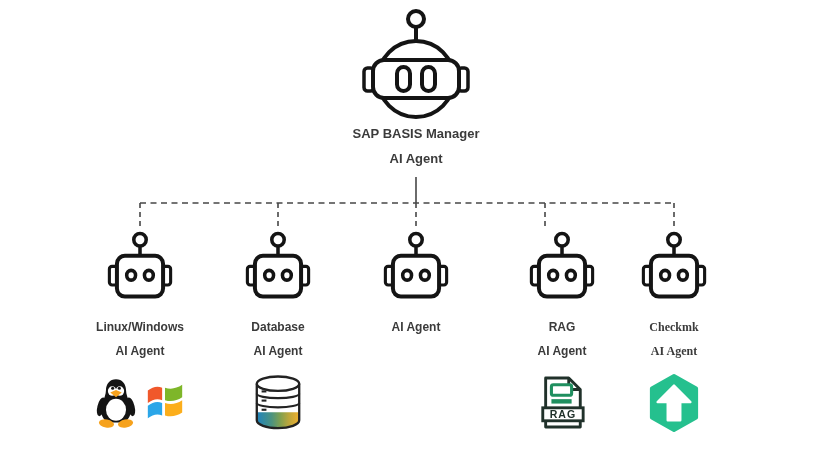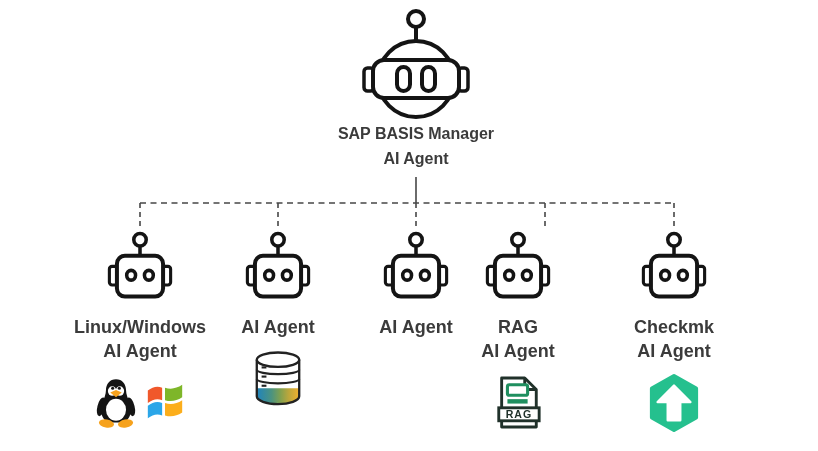--- a/index.html
+++ b/index.html
@@ -3,28 +3,28 @@
 <meta charset="utf-8">
 <style>
   html,body{margin:0;padding:0;background:#fff;}
   .stage{
     position:relative;width:818px;height:451px;background:#ffffff;overflow:hidden;
     font-family:"Liberation Sans","DejaVu Sans",sans-serif;color:#3b3b3b;
   }
   .abs{position:absolute;}
   .title{
     left:266px;top:121px;width:300px;text-align:center;
-    font-size:16px;line-height:25px;font-weight:600;color:#3b3b3b;
+    font-size:13px;line-height:25px;font-weight:600;color:#3b3b3b;
   }
   .col{
     position:absolute;top:230px;width:160px;
     display:flex;flex-direction:column;align-items:center;
   }
   .agent-label{
-    margin-top:14px;text-align:center;font-size:18px;line-height:24px;
+    margin-top:14px;text-align:center;font-size:12px;line-height:24px;
     font-weight:600;color:#3b3b3b;white-space:nowrap;
   }
   .icon-row{
     margin-top:9px;height:62px;display:flex;align-items:center;justify-content:center;gap:7px;
   }
   svg{display:block;}
   #connectors{left:0;top:0;pointer-events:none;}
 </style>
 </head>
 <body>
@@ -106,20 +106,21 @@
         <line x1="37" y1="18" x2="37" y2="30" stroke-width="4"></line>
         <circle cx="37" cy="11" r="7" stroke-width="4"></circle>
         <rect x="2.5" y="41" width="9" height="21" rx="3" stroke-width="3.5"></rect>
         <rect x="62.5" y="41" width="9" height="21" rx="3" stroke-width="3.5"></rect>
         <rect x="11" y="29" width="52" height="46" rx="9" stroke-width="4.5"></rect>
         <ellipse cx="27" cy="51" rx="5" ry="5.5" stroke-width="4"></ellipse>
         <ellipse cx="47" cy="51" rx="5" ry="5.5" stroke-width="4"></ellipse>
       </g>
     </svg>
     <div class="agent-label">
+      <div>Database</div>
       <div>AI Agent</div>
     </div>
     <div class="icon-row">
       <svg width="54" height="58" viewBox="0 0 56 60">
         <defs>
           <linearGradient id="dbband" x1="0" y1="0" x2="1" y2="0">
             <stop offset="0" stop-color="#1f83bd"></stop>
             <stop offset="0.35" stop-color="#4c937f"></stop>
             <stop offset="0.55" stop-color="#7fa050"></stop>
             <stop offset="0.75" stop-color="#bba63c"></stop>
@@ -149,21 +150,21 @@
         <rect x="11" y="29" width="52" height="46" rx="9" stroke-width="4.5"></rect>
         <ellipse cx="27" cy="51" rx="5" ry="5.5" stroke-width="4"></ellipse>
         <ellipse cx="47" cy="51" rx="5" ry="5.5" stroke-width="4"></ellipse>
       </g>
     </svg>
     <div class="agent-label">
       <div>AI Agent</div>
     </div>
   </div>
 
-  <div class="col" style="left:438px;">
+  <div class="col" style="left:482px;">
     <svg width="66" height="71" viewBox="0 0 74 80">
       <g stroke="#141414" fill="#fff" stroke-linejoin="round">
         <line x1="37" y1="18" x2="37" y2="30" stroke-width="4"></line>
         <circle cx="37" cy="11" r="7" stroke-width="4"></circle>
         <rect x="2.5" y="41" width="9" height="21" rx="3" stroke-width="3.5"></rect>
         <rect x="62.5" y="41" width="9" height="21" rx="3" stroke-width="3.5"></rect>
         <rect x="11" y="29" width="52" height="46" rx="9" stroke-width="4.5"></rect>
         <ellipse cx="27" cy="51" rx="5" ry="5.5" stroke-width="4"></ellipse>
         <ellipse cx="47" cy="51" rx="5" ry="5.5" stroke-width="4"></ellipse>
       </g>
@@ -177,21 +178,21 @@
         <path d="M9,3 L33,3 L45,15 L45,54 L9,54 Z" fill="#ffffff" stroke="#20312a" stroke-width="3" stroke-linejoin="round"></path>
         <path d="M33,3 L33,15 L45,15" fill="none" stroke="#20312a" stroke-width="3" stroke-linejoin="round"></path>
         <rect x="15" y="10" width="21" height="11" rx="2" fill="#ffffff" stroke="#1f8f5f" stroke-width="3.2"></rect>
         <rect x="15" y="25" width="21" height="4.6" fill="#1f8f5f"></rect>
         <rect x="6" y="34" width="42" height="13.5" fill="#ffffff" stroke="#20312a" stroke-width="3"></rect>
         <text x="27" y="44.5" text-anchor="middle" font-size="11" font-weight="bold" letter-spacing="1" font-family="Liberation Sans, sans-serif" fill="#20312a">RAG</text>
       </svg>
     </div>
   </div>
 
-  <div class="col" style="left:594px;">
+  <div class="col" style="left:594px;font-family:Liberation Serif, serif;">
     <svg width="66" height="71" viewBox="0 0 74 80">
       <g stroke="#141414" fill="#fff" stroke-linejoin="round">
         <line x1="37" y1="18" x2="37" y2="30" stroke-width="4"></line>
         <circle cx="37" cy="11" r="7" stroke-width="4"></circle>
         <rect x="2.5" y="41" width="9" height="21" rx="3" stroke-width="3.5"></rect>
         <rect x="62.5" y="41" width="9" height="21" rx="3" stroke-width="3.5"></rect>
         <rect x="11" y="29" width="52" height="46" rx="9" stroke-width="4.5"></rect>
         <ellipse cx="27" cy="51" rx="5" ry="5.5" stroke-width="4"></ellipse>
         <ellipse cx="47" cy="51" rx="5" ry="5.5" stroke-width="4"></ellipse>
       </g>

